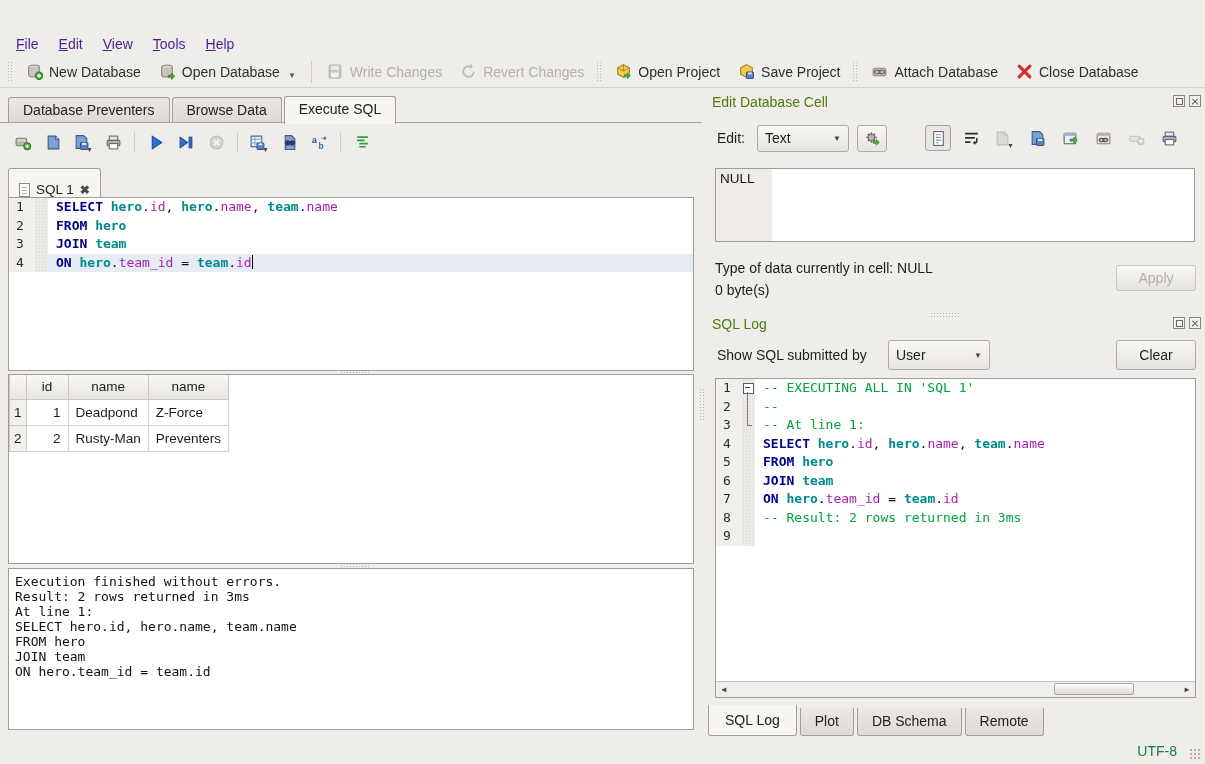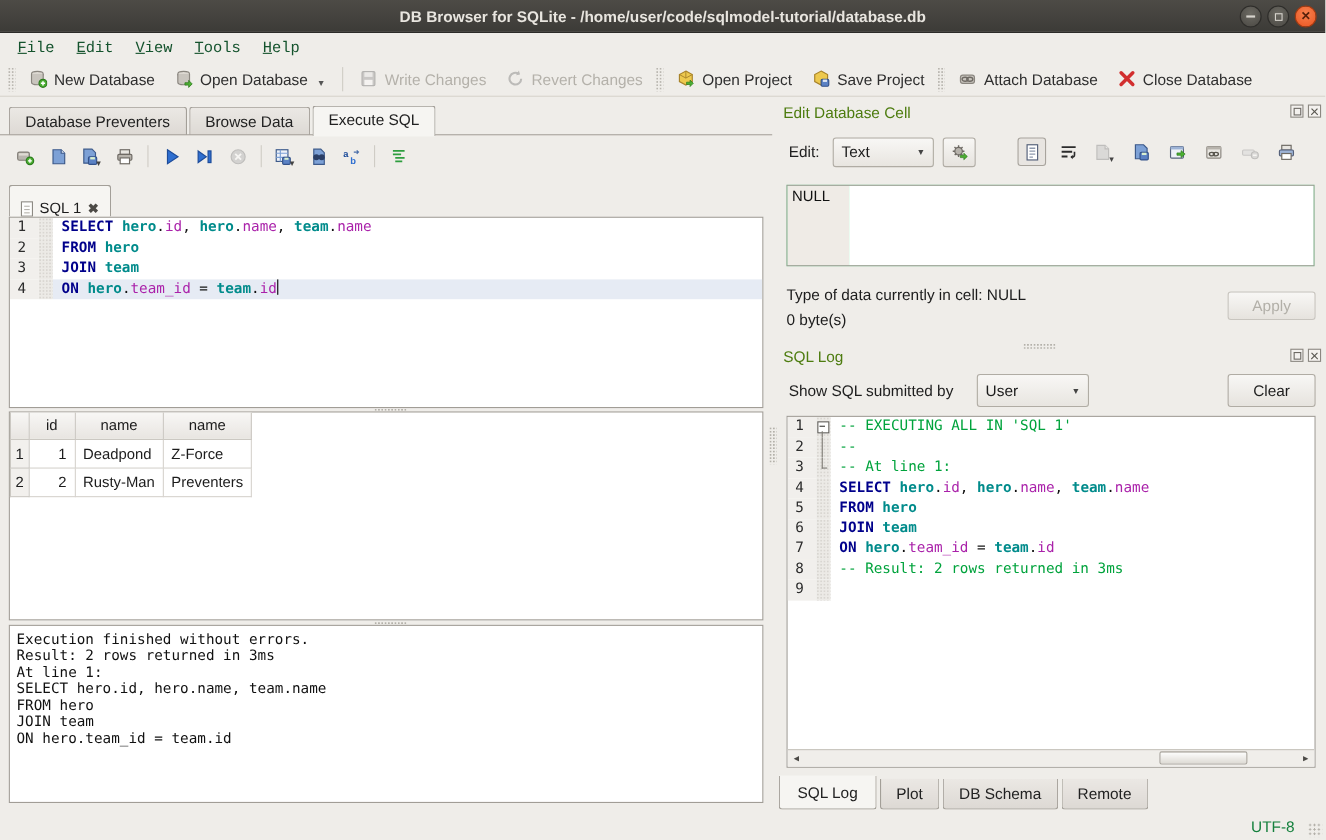--- a/index.html
+++ b/index.html
@@ -16,21 +16,21 @@
   .win-btn { width:20px; height:20px; border-radius:50%; display:flex; align-items:center; justify-content:center;
     background:radial-gradient(circle at 50% 35%, #6b6962, #4a4843); border:1px solid #2e2d2a;
     color:#d6d3cc; font-size:11px; line-height:1; }
   .win-btn.close { background:radial-gradient(circle at 50% 35%, #f8824f, #e95420); border-color:#a03a12; color:#57200a; font-weight:bold; }
   .glyph-min { width:8px; height:2px; background:#d6d3cc; }
   .glyph-max { width:7px; height:7px; border:1.5px solid #d6d3cc; }
   .glyph-x { font-weight:bold; }
 
   
   .menubar { position:absolute; top:31px; left:0; width:100%; height:25px; display:flex; align-items:center; padding-left:6px; }
-  .menu-item { padding:3px 10px; font-size:14px; color:#14532d;font-family:Liberation Mono, monospace; }
+  .menu-item { padding:3px 10px; font-size:14px; color:#4c1d95; }
   .menu-item::first-letter { text-decoration:underline; }
 
   
   .toolbar { position:absolute; top:56px; left:0; width:100%; height:32px; display:flex; align-items:center;
     border-bottom:1px solid #d7d4cd; padding:0 4px; }
   .tb-handle { width:7px; height:22px; margin:0 3px;
     background-image:radial-gradient(#b9b6af 35%, transparent 36%); background-size:3px 3px; }
   .tb-sep { width:1px; height:22px; background:#cfccc5; margin:0 6px; }
   .tb-btn { display:flex; align-items:center; gap:6px; padding:4px 9px; font-size:14px; color:#2e2e2e; border-radius:3px; }
   .tb-btn.disabled { color:#b4b1aa; }
@@ -126,21 +126,21 @@
   .combo .arrow { font-size:8px; color:#444; margin-left:10px; }
   .btn { background:linear-gradient(#f8f7f5,#e6e3de); border:1px solid #b0aca4; border-radius:3px;
     font-size:14px; color:#1e1e1e; display:flex; align-items:center; justify-content:center; }
   .btn.disabled { color:#b2afa8; border-color:#c8c5bf; }
   .btn.mnemonic::first-letter { text-decoration:underline; }
 
   .mode-row { position:absolute; top:36px; left:12px; right:8px; height:28px; display:flex; align-items:center; }
   .cell-toolbar { display:flex; align-items:center; gap:7px; margin-left:38px; }
   .icobtn.pressed { border:1px solid #a8a49d; background:#e8e5e1; border-radius:3px; }
 
-  .cell-box { position:absolute; top:80px; left:10px; width:480px; height:74px; border:1px solid #a19d96; background:#86efac; display:flex; }
+  .cell-box { position:absolute; top:80px; left:10px; width:480px; height:74px; border:1px solid #a19d96; background:#404040; display:flex; }
   .cell-gutter { width:56px; background:#efebe6; padding:2px 4px; font-size:13.5px; color:#111; }
 
   .cell-info-type { position:absolute; top:172px; left:10px; font-size:14px; }
   .cell-info-size { position:absolute; top:194px; left:10px; font-size:14px; }
   #apply-btn { position:absolute; top:177px; left:411px; width:80px; height:26px; }
   .log-filter-label { position:absolute; top:259px; left:12px; }
   #log-combo { position:absolute; top:252px; left:183px; width:102px; height:30px; }
   #clear-btn { position:absolute; top:252px; left:411px; width:80px; height:30px; }
 
   .log-frame { top:290px; left:10px; width:481px; height:320px; }
@@ -159,32 +159,20 @@
   .statusbar { position:absolute; bottom:0; left:0; width:100%; height:28px; }
   .encoding { position:absolute; right:28px; top:7px; color:#15803d; font-size:14px; }
   .resize-grip { position:absolute; right:3px; bottom:3px; width:13px; height:13px;
     background-image:radial-gradient(#b3b0a9 35%, transparent 36%); background-size:4px 4px; }
 </style>
 </head>
 <body>
 
 <div class="window">
 
-  <div class="titlebar">
-    <span class="title">DB Browser for SQLite - /home/user/code/sqlmodel-tutorial/database.db</span>
-    <div class="win-controls">
-      <span class="win-btn">
-          <span class="glyph-min"></span>
-        </span>
-      <span class="win-btn">
-          <span class="glyph-max"></span>
-        </span>
-      <span class="win-btn close glyph-x">✕</span>
-    </div>
-  </div>
 
   <div class="menubar">
     <span class="menu-item">File</span>
     <span class="menu-item">Edit</span>
     <span class="menu-item">View</span>
     <span class="menu-item">Tools</span>
     <span class="menu-item">Help</span>
   </div>
 
   <div class="toolbar">

